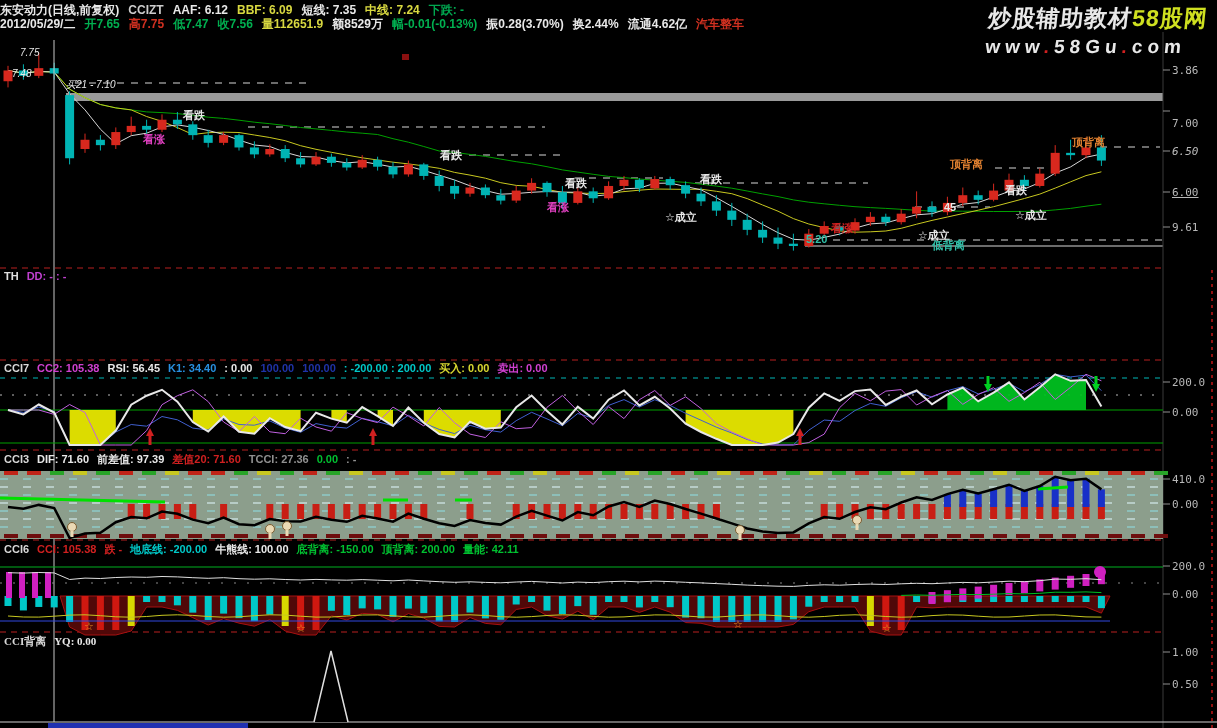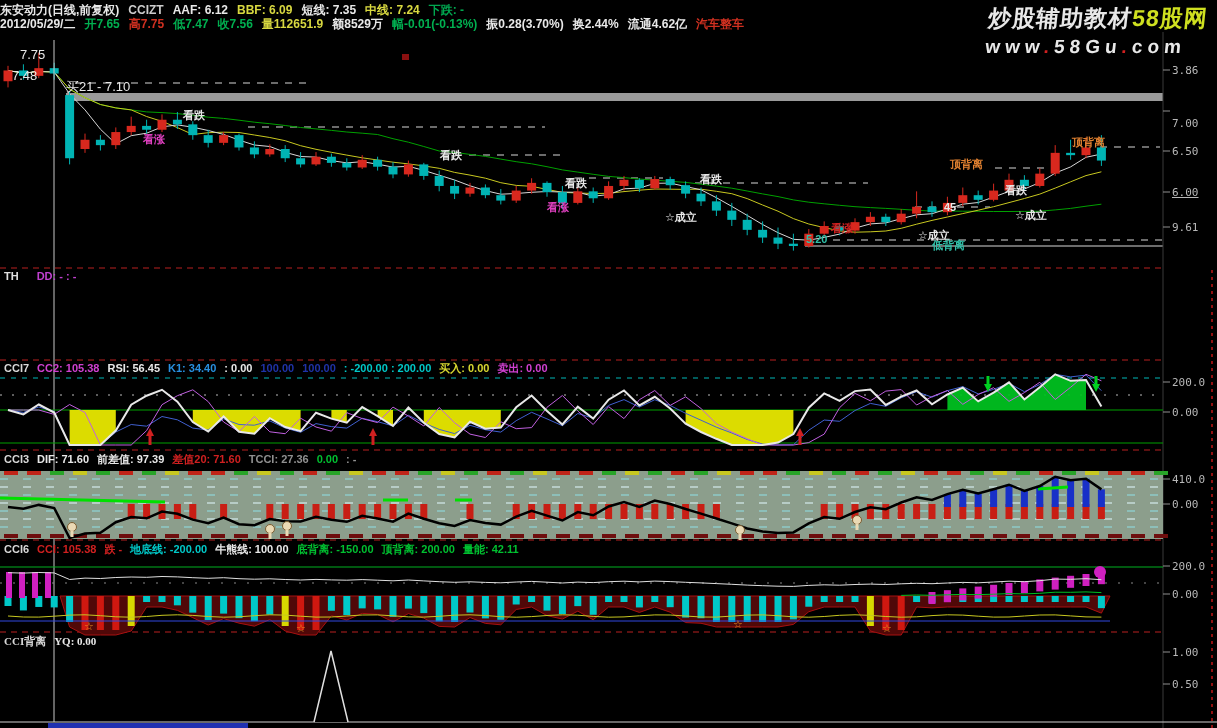--- a/index.html
+++ b/index.html
@@ -5,21 +5,21 @@
   html,body{margin:0;padding:0;background:#000;}
   body{width:1217px;height:728px;overflow:hidden;font-family:"Liberation Sans","DejaVu Sans",sans-serif;}
   .screen{position:relative;width:1217px;height:728px;background:#000;}
   .abs{position:absolute;}
   .hrow{position:absolute;left:0;white-space:nowrap;font-size:12px;font-weight:bold;letter-spacing:0;}
   .hrow span{margin-right:9px;}
   .irow{position:absolute;left:4px;white-space:nowrap;font-size:11px;font-weight:bold;z-index:5;}
   .irow span{margin-right:8px;}
   .axis-label{position:absolute;left:1172px;font-size:11px;color:#b8b8b8;z-index:5;font-family:"DejaVu Sans Mono",monospace;}
   .ann{position:absolute;font-size:11px;font-weight:bold;z-index:4;white-space:nowrap;}
-  .left-tag{position:absolute;font-size:13px;color:#e8e8e8;z-index:4;white-space:nowrap;}
+  .left-tag{position:absolute;font-size:10px;color:#e8e8e8;z-index:4;white-space:nowrap;font-style:italic;}
   .wm{position:absolute;right:10px;top:3px;text-align:left;z-index:6;transform:skewX(-6deg);}
   .wm .l1{font-size:23px;font-weight:bold;color:#e8e8e8;letter-spacing:1px;}
   .wm .l1 b{color:#cfe020;}
   .wm .l2{font-size:19px;font-weight:bold;color:#e8e8e8;letter-spacing:5px;margin-top:2px;}
   .wm .l2 i{color:#d02020;font-style:normal;}
   .star{position:absolute;color:#e89020;font-size:11px;z-index:4;}
   svg{position:absolute;left:0;top:0;z-index:1;}
 </style>
 </head>
 <body>
@@ -542,36 +542,36 @@
       <div class="ann" style="left: 831px; top: 221px; color: rgb(208, 32, 32);">看涨</div>
       <div class="ann" style="left: 918px; top: 228px; color: rgb(232, 232, 232);">☆成立</div>
       <div class="ann" style="left: 932px; top: 238px; color: rgb(48, 192, 168);">低背离</div>
       <div class="ann" style="left: 944px; top: 201px; color: rgb(232, 232, 232); text-align: right;">45</div>
       <div class="ann" style="left: 950px; top: 157px; color: rgb(224, 128, 48);">顶背离</div>
       <div class="ann" style="left: 1005px; top: 183px; color: rgb(232, 232, 232);">看跌</div>
       <div class="ann" style="left: 1015px; top: 208px; color: rgb(232, 232, 232);">☆成立</div>
       <div class="ann" style="left: 1072px; top: 135px; color: rgb(224, 128, 48);">顶背离</div>
       <div class="axis-label" style="left: 1172px; top: 64px; color: rgb(184, 184, 184);">3.86</div>
       <div class="axis-label" style="left: 1172px; top: 117px; color: rgb(184, 184, 184);">7.00</div>
-      <div class="axis-label" style="left: 1172px; top: 145px; color: rgb(184, 184, 184);">6.50</div>
+      <div class="axis-label" style="left: 1172px; top: 145px; color: rgb(184, 184, 184); font-style: italic;">6.50</div>
       <div class="axis-label" style="left: 1172px; top: 186px; color: rgb(184, 184, 184); text-decoration: underline;">6.00</div>
       <div class="axis-label" style="left: 1172px; top: 221px; color: rgb(184, 184, 184);">9.61</div>
       <div class="axis-label" style="left: 1172px; top: 376px; color: rgb(184, 184, 184);">200.0</div>
       <div class="axis-label" style="left: 1172px; top: 406px; color: rgb(184, 184, 184);">0.00</div>
       <div class="axis-label" style="left: 1172px; top: 473px; color: rgb(184, 184, 184);">410.0</div>
       <div class="axis-label" style="left: 1172px; top: 498px; color: rgb(184, 184, 184);">0.00</div>
       <div class="axis-label" style="left: 1172px; top: 560px; color: rgb(184, 184, 184);">200.0</div>
       <div class="axis-label" style="left: 1172px; top: 588px; color: rgb(184, 184, 184);">0.00</div>
       <div class="axis-label" style="left: 1172px; top: 646px; color: rgb(184, 184, 184);">1.00</div>
       <div class="axis-label" style="left: 1172px; top: 678px; color: rgb(184, 184, 184);">0.50</div>
       <div class="star" style="left: 84px; top: 620px;">☆</div>
       <div class="star" style="left: 296px; top: 622px;">☆</div>
       <div class="star" style="left: 733px; top: 618px;">☆</div>
       <div class="star" style="left: 882px; top: 622px;">☆</div>
     </div>
 
-  <div class="irow" id="row-th" style="top:270px;"><span style="color: rgb(224, 224, 224);">TH</span><span style="color: rgb(192, 64, 208); margin-left: 10px;">DD: - : -</span></div>
+  <div class="irow" id="row-th" style="top:270px;"><span style="color: rgb(224, 224, 224);">TH</span><span style="color: rgb(192, 64, 208);">DD: - : -</span></div>
   <div class="irow" id="row-cci7" style="top:361px;"><span style="color: rgb(216, 216, 216);">CCI7</span><span style="color: rgb(208, 64, 208);">CC2: 105.38</span><span style="color: rgb(232, 232, 232);">RSI: 56.45</span><span style="color: rgb(40, 144, 224);">K1: 34.40</span><span style="color: rgb(232, 232, 232);">: 0.00</span><span style="color: rgb(31, 51, 168);">100.00</span><span style="color: rgb(31, 51, 168);">100.00</span><span style="color: rgb(0, 200, 200);">: -200.00 : 200.00</span><span style="color: rgb(216, 216, 48);">买入: 0.00</span><span style="color: rgb(208, 64, 208);">卖出: 0.00</span></div>
   <div class="irow" id="row-cci3" style="top:452px;"><span style="color: rgb(216, 216, 216);">CCI3</span><span style="color: rgb(232, 232, 232);">DIF: 71.60</span><span style="color: rgb(232, 232, 232);">前差值: 97.39</span><span style="color: rgb(208, 32, 32);">差值20: 71.60</span><span style="color: rgb(144, 144, 144);">TCCI: 27.36</span><span style="color: rgb(0, 192, 48);">0.00</span><span style="color: rgb(144, 144, 144);">: -</span></div>
   <div class="irow" id="row-cci6" style="top:542px;"><span style="color: rgb(216, 216, 216);">CCI6</span><span style="color: rgb(208, 32, 32);">CCI: 105.38</span><span style="color: rgb(208, 32, 32);">跌 -</span><span style="color: rgb(0, 200, 200);">地底线: -200.00</span><span style="color: rgb(232, 232, 232);">牛熊线: 100.00</span><span style="color: rgb(0, 192, 48);">底背离: -150.00</span><span style="color: rgb(0, 192, 48);">顶背离: 200.00</span><span style="color: rgb(0, 192, 48);">量能: 42.11</span></div>
   <div class="irow" id="row-ccibg" style="top:634px;font-family:Liberation Serif, serif;"><span style="color: rgb(216, 216, 216);">CCI背离</span><span style="color: rgb(232, 232, 232);">YQ: 0.00</span></div>
 
 </div>
 
 </body></html>

